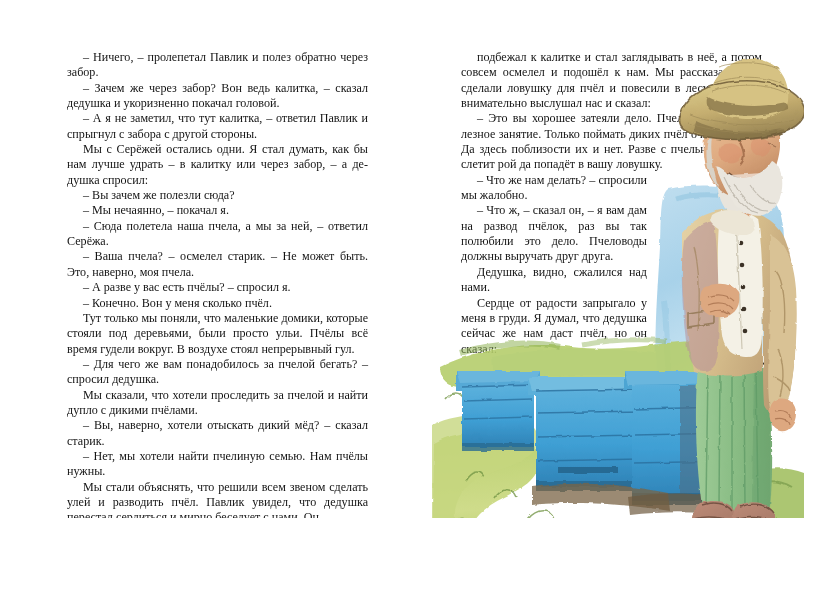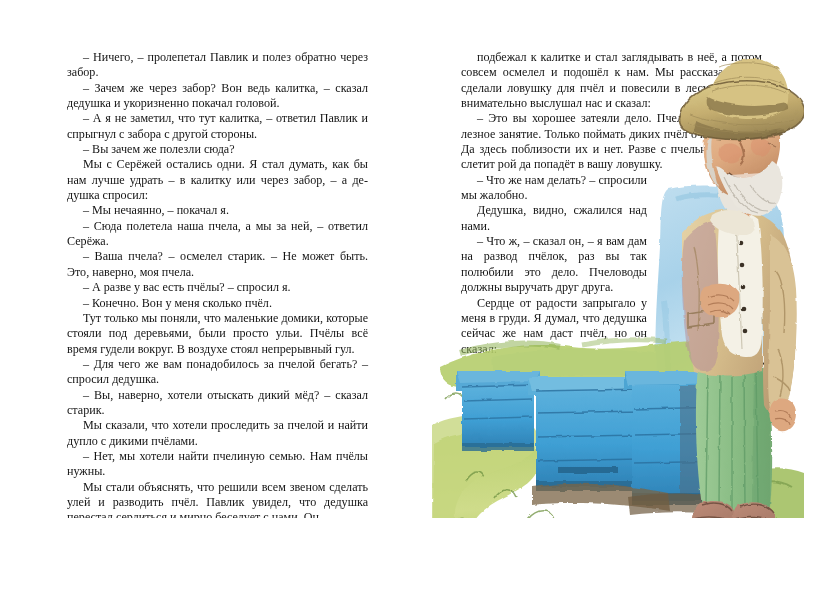--- a/index.html
+++ b/index.html
@@ -65,44 +65,44 @@
 </style>
 </head>
 <body>
 
 <div id="page">
 
   <div class="col" id="col-left">
     <p>– Ничего, – пролепетал Павлик и полез обратно че­рез забор.</p>
     <p>– Зачем же через забор? Вон ведь калитка, – сказал дедушка и укоризненно покачал головой.</p>
     <p>– А я не заметил, что тут калитка, – ответил Павлик и спрыгнул с забора с другой стороны.</p>
+    <p>Мы с Серёжей остались одни. Я стал думать, как бы нам лучше удрать – в калитку или через забор, – а де­душка спросил:</p>
     <p>– Вы зачем же полезли сюда?</p>
-    <p>Мы с Серёжей остались одни. Я стал думать, как бы нам лучше удрать – в калитку или через забор, – а де­душка спросил:</p>
     <p>– Мы нечаянно, – покачал я.</p>
     <p>– Сюда полетела наша пчела, а мы за ней, – ответил Серёжа.</p>
     <p>– Ваша пчела? – осмелел старик. – Не может быть. Это, наверно, моя пчела.</p>
     <p>– А разве у вас есть пчёлы? – спросил я.</p>
     <p>– Конечно. Вон у меня сколько пчёл.</p>
     <p>Тут только мы поняли, что маленькие домики, кото­рые стояли под деревьями, были просто ульи. Пчёлы всё время гудели вокруг. В воздухе стоял непрерывный гул.</p>
     <p>– Для чего же вам понадобилось за пчелой бегать? – спросил дедушка.</p>
+    <p>Мы сказали, что хотели проследить за пчелой и най­ти дупло с дикими пчёлами.</p>
     <p>– Вы, наверно, хотели отыскать дикий мёд? – сказал старик.</p>
-    <p>Мы сказали, что хотели проследить за пчелой и най­ти дупло с дикими пчёлами.</p>
     <p>– Нет, мы хотели найти пчелиную семью. Нам пчёлы нужны.</p>
     <p>Мы стали объяснять, что решили всем звеном сде­лать улей и разводить пчёл. Павлик увидел, что де­душка перестал сердиться и мирно беседует с нами. Он</p>
   </div>
 
   <div id="page-number">40</div>
 
   <div class="col" id="col-right">
     <p>подбежал к калитке и стал заглядывать в неё, а потом совсем осмелел и подошёл к нам. Мы рассказали, как сделали ловушку для пчёл и повесили в лесу. Дедушка внимательно выслушал нас и сказал:</p>
     <p>– Это вы хорошее затеяли дело. Пчеловодство – по­лезное занятие. Только поймать диких пчёл очень труд­но. Да здесь поблизости их и нет. Разве с пчельника у кого слетит рой да попадёт в вашу ловушку.</p>
     <div class="float-illus"></div>
     <p>– Что же нам делать? – спро­сили мы жалобно.</p>
+    <p>– Что ж, – сказал он, – я вам дам на развод пчёлок, раз вы так полюбили это дело. Пчеловоды должны выручать друг друга.</p>
     <p>Дедушка, видно, сжалился над нами.</p>
-    <p>– Что ж, – сказал он, – я вам дам на развод пчёлок, раз вы так полюбили это дело. Пчеловоды должны выручать друг друга.</p>
     <p>Сердце от радости запрыгало у меня в груди. Я думал, что де­душка сейчас же нам даст пчёл, но он сказал:</p>
   </div>
 
   <div id="illustration">
     <svg viewBox="0 0 372 392" xmlns="http://www.w3.org/2000/svg">
       <defs>
         <filter id="rough" x="-20%" y="-20%" width="140%" height="140%">
           <feTurbulence type="fractalNoise" baseFrequency="0.08" numOctaves="3" seed="7" result="n"></feTurbulence>
           <feDisplacementMap in="SourceGraphic" in2="n" scale="3" xChannelSelector="R" yChannelSelector="G"></feDisplacementMap>
         </filter>

